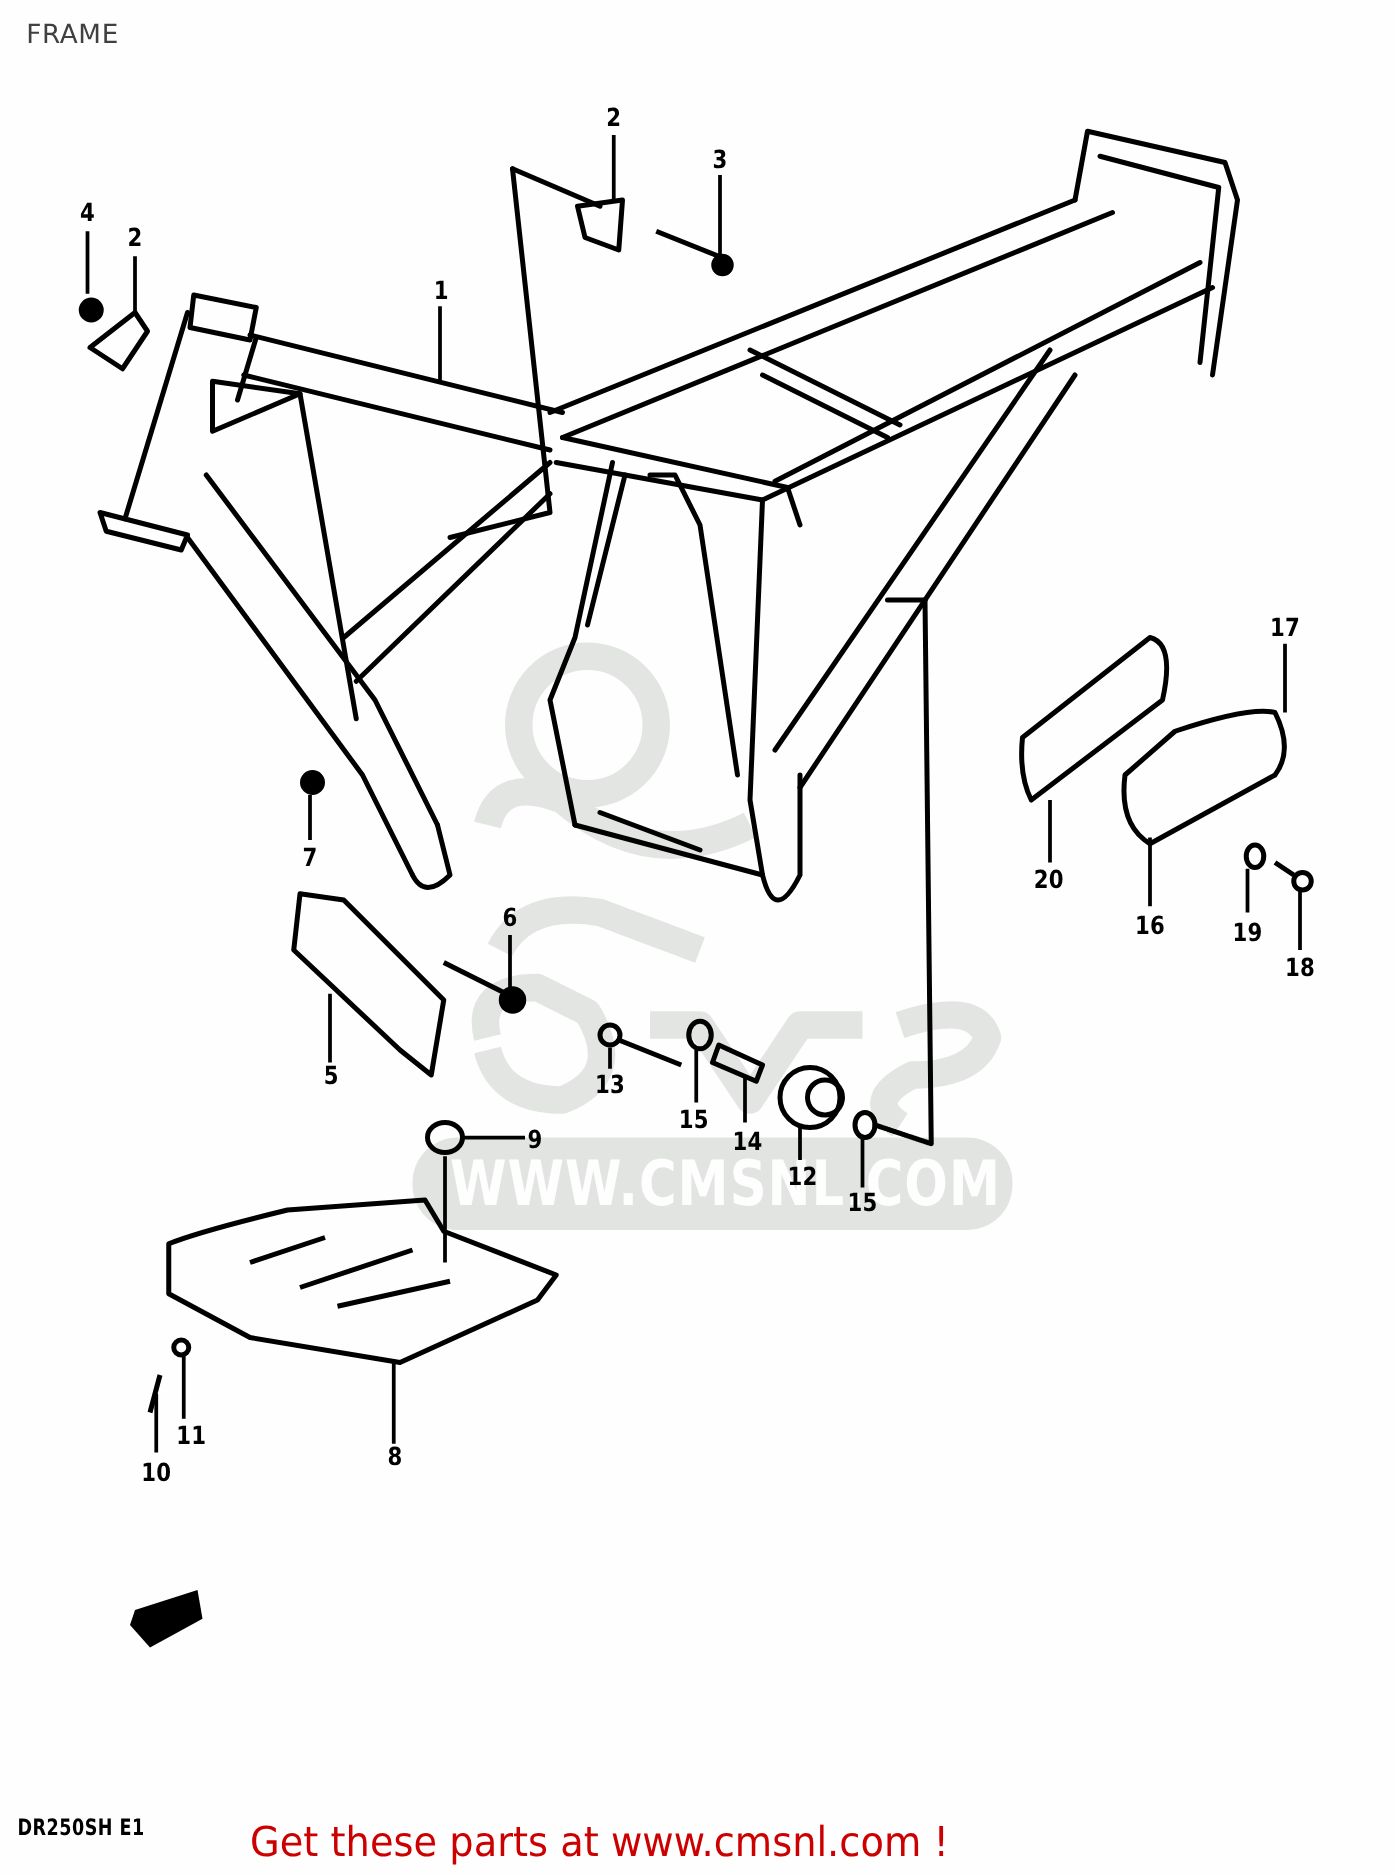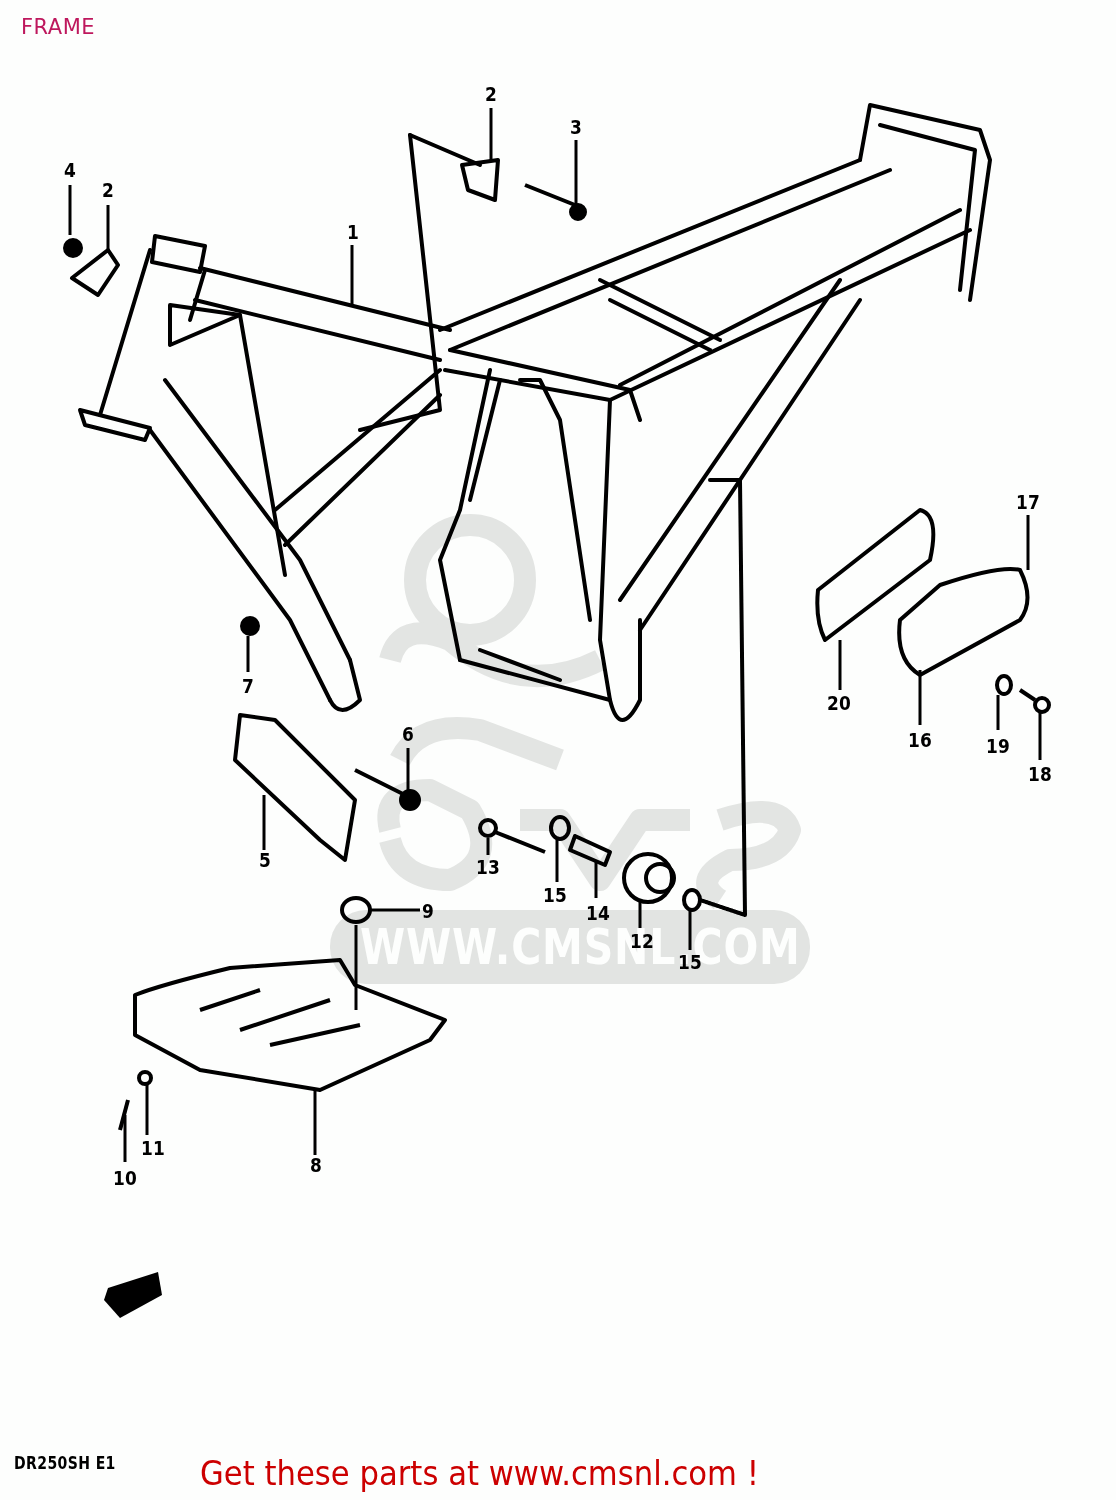--- a/index.html
+++ b/index.html
@@ -1,17 +1,17 @@
 <!DOCTYPE html>
 <html><head>
 <meta charset="utf-8">
 <style>
   html, body { margin: 0; padding: 0; background: #fdfefd; }
   body { width: 1116px; height: 1500px; position: relative; overflow: hidden; font-family: "DejaVu Sans", sans-serif; }
-  .page-title { position: absolute; left: 21px; top: 15px; font-size: 21px; color: #be185d; letter-spacing: 0.5px; font-family: "DejaVu Sans", sans-serif; }
+  .page-title { position: absolute; left: 21px; top: 15px; font-size: 21px; color: #404040; letter-spacing: 0.5px; font-family: "DejaVu Sans", sans-serif; }
   .diagram { position: absolute; left: 0; top: 0; width: 1116px; height: 1500px; }
   .callout { position: absolute; font-family: "DejaVu Sans", sans-serif; font-weight: bold; font-size: 20px; color: #000; transform: scaleX(0.85); line-height: 1; }
   .model-code { position: absolute; left: 14px; top: 1452px; font-family: "DejaVu Sans", sans-serif; font-weight: bold; font-size: 18px; color: #000; transform: scaleX(0.78); transform-origin: left; letter-spacing: 0.5px; }
   .footer-link { position: absolute; left: 200px; top: 1454px; font-family: "DejaVu Sans", sans-serif; font-size: 33px; color: #cc0000; text-decoration: none; transform: scaleX(0.93); transform-origin: left; white-space: nowrap; }
   .watermark-text { position: absolute; left: 330px; top: 910px; width: 480px; height: 74px; border-radius: 36px; background: #e2e4e2; }
   .watermark-label { position: absolute; left: 360px; top: 918px; font-family: "DejaVu Sans", sans-serif; font-weight: bold; font-size: 50px; color: #fdfefd; letter-spacing: 1px; transform: scaleX(0.82); transform-origin: left; white-space: nowrap; }
 </style>
 </head>
 <body>
 

